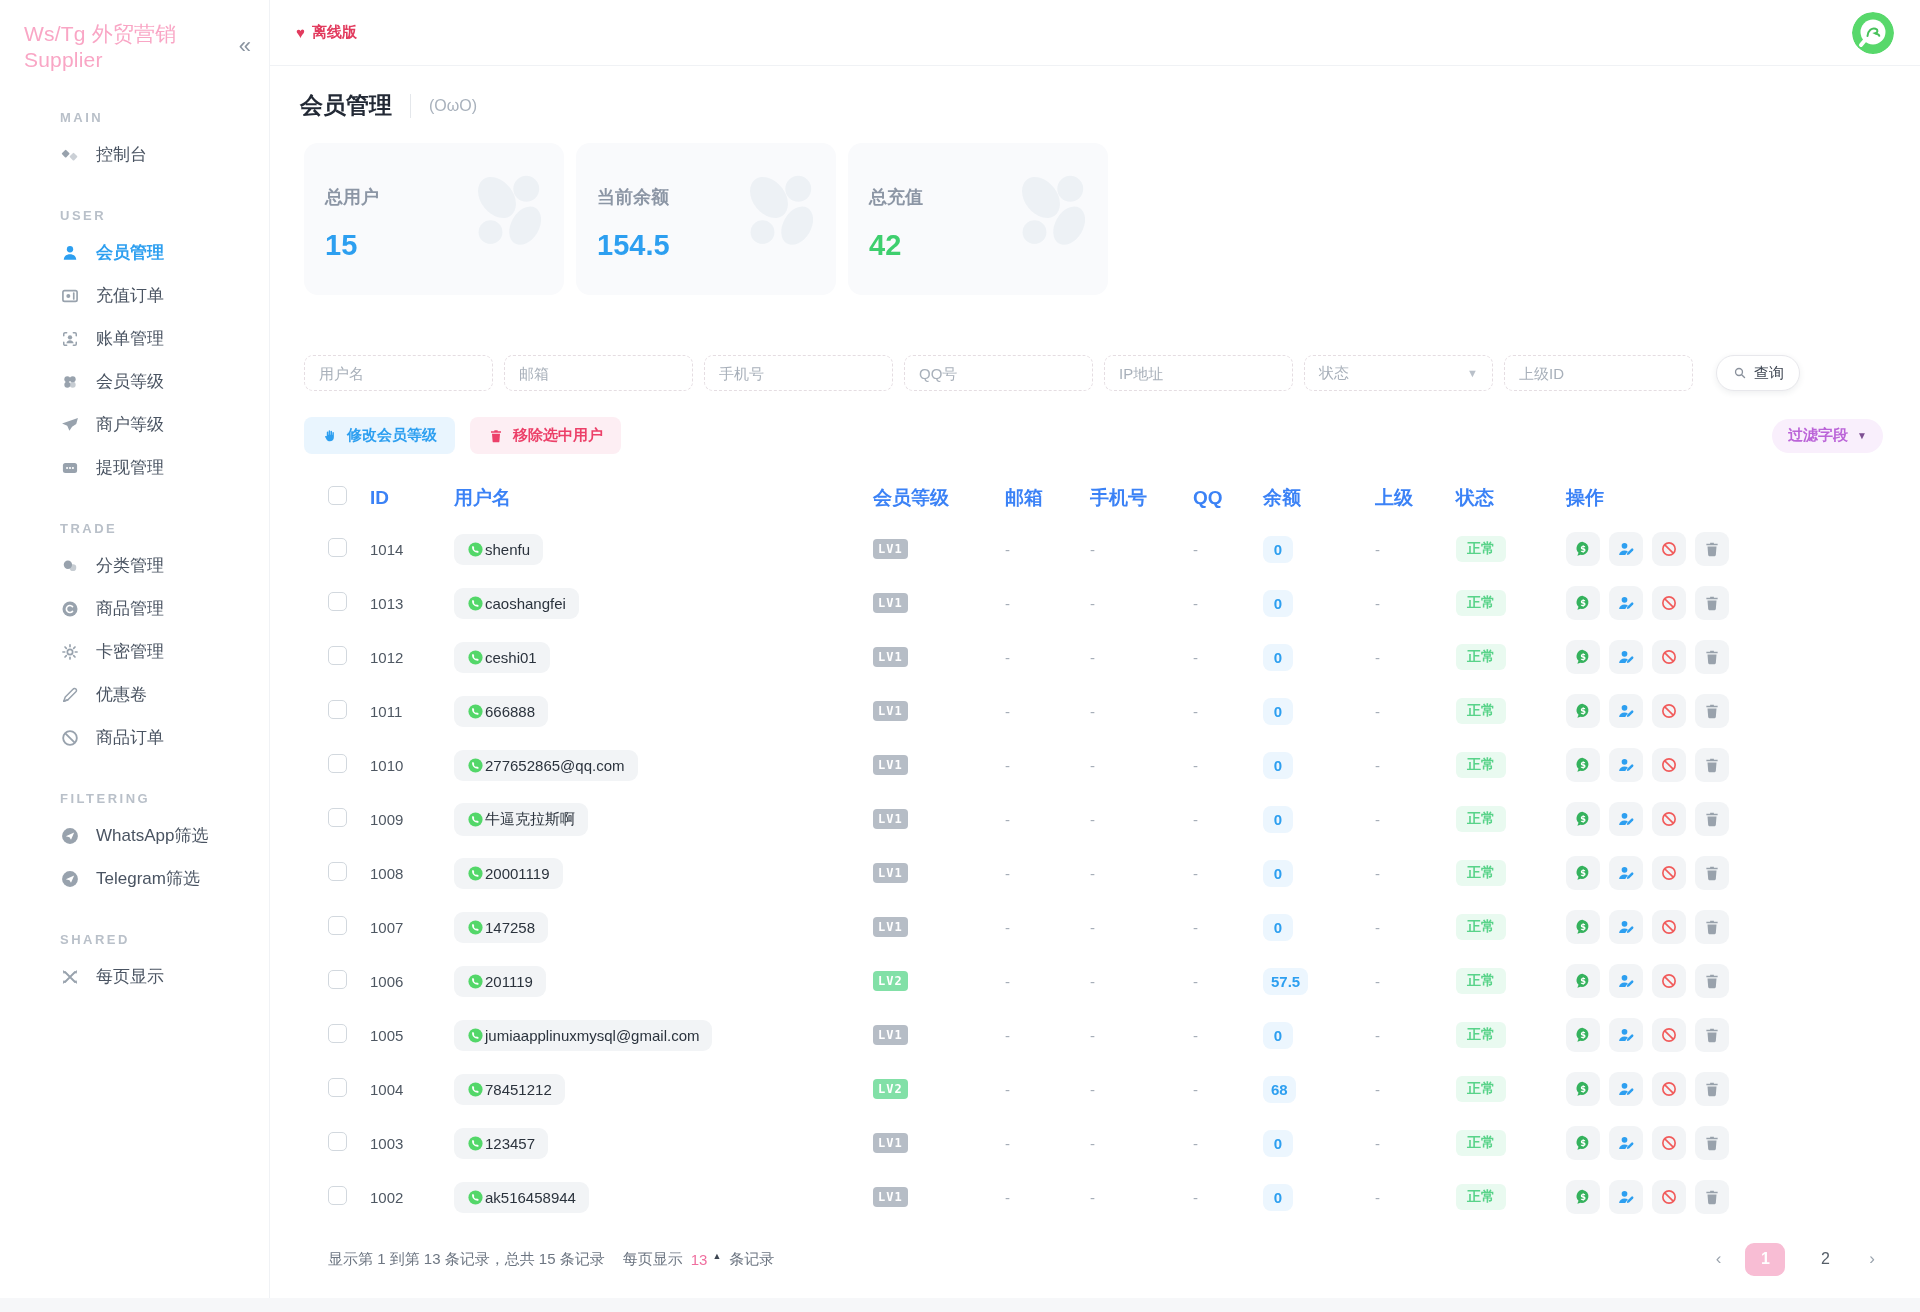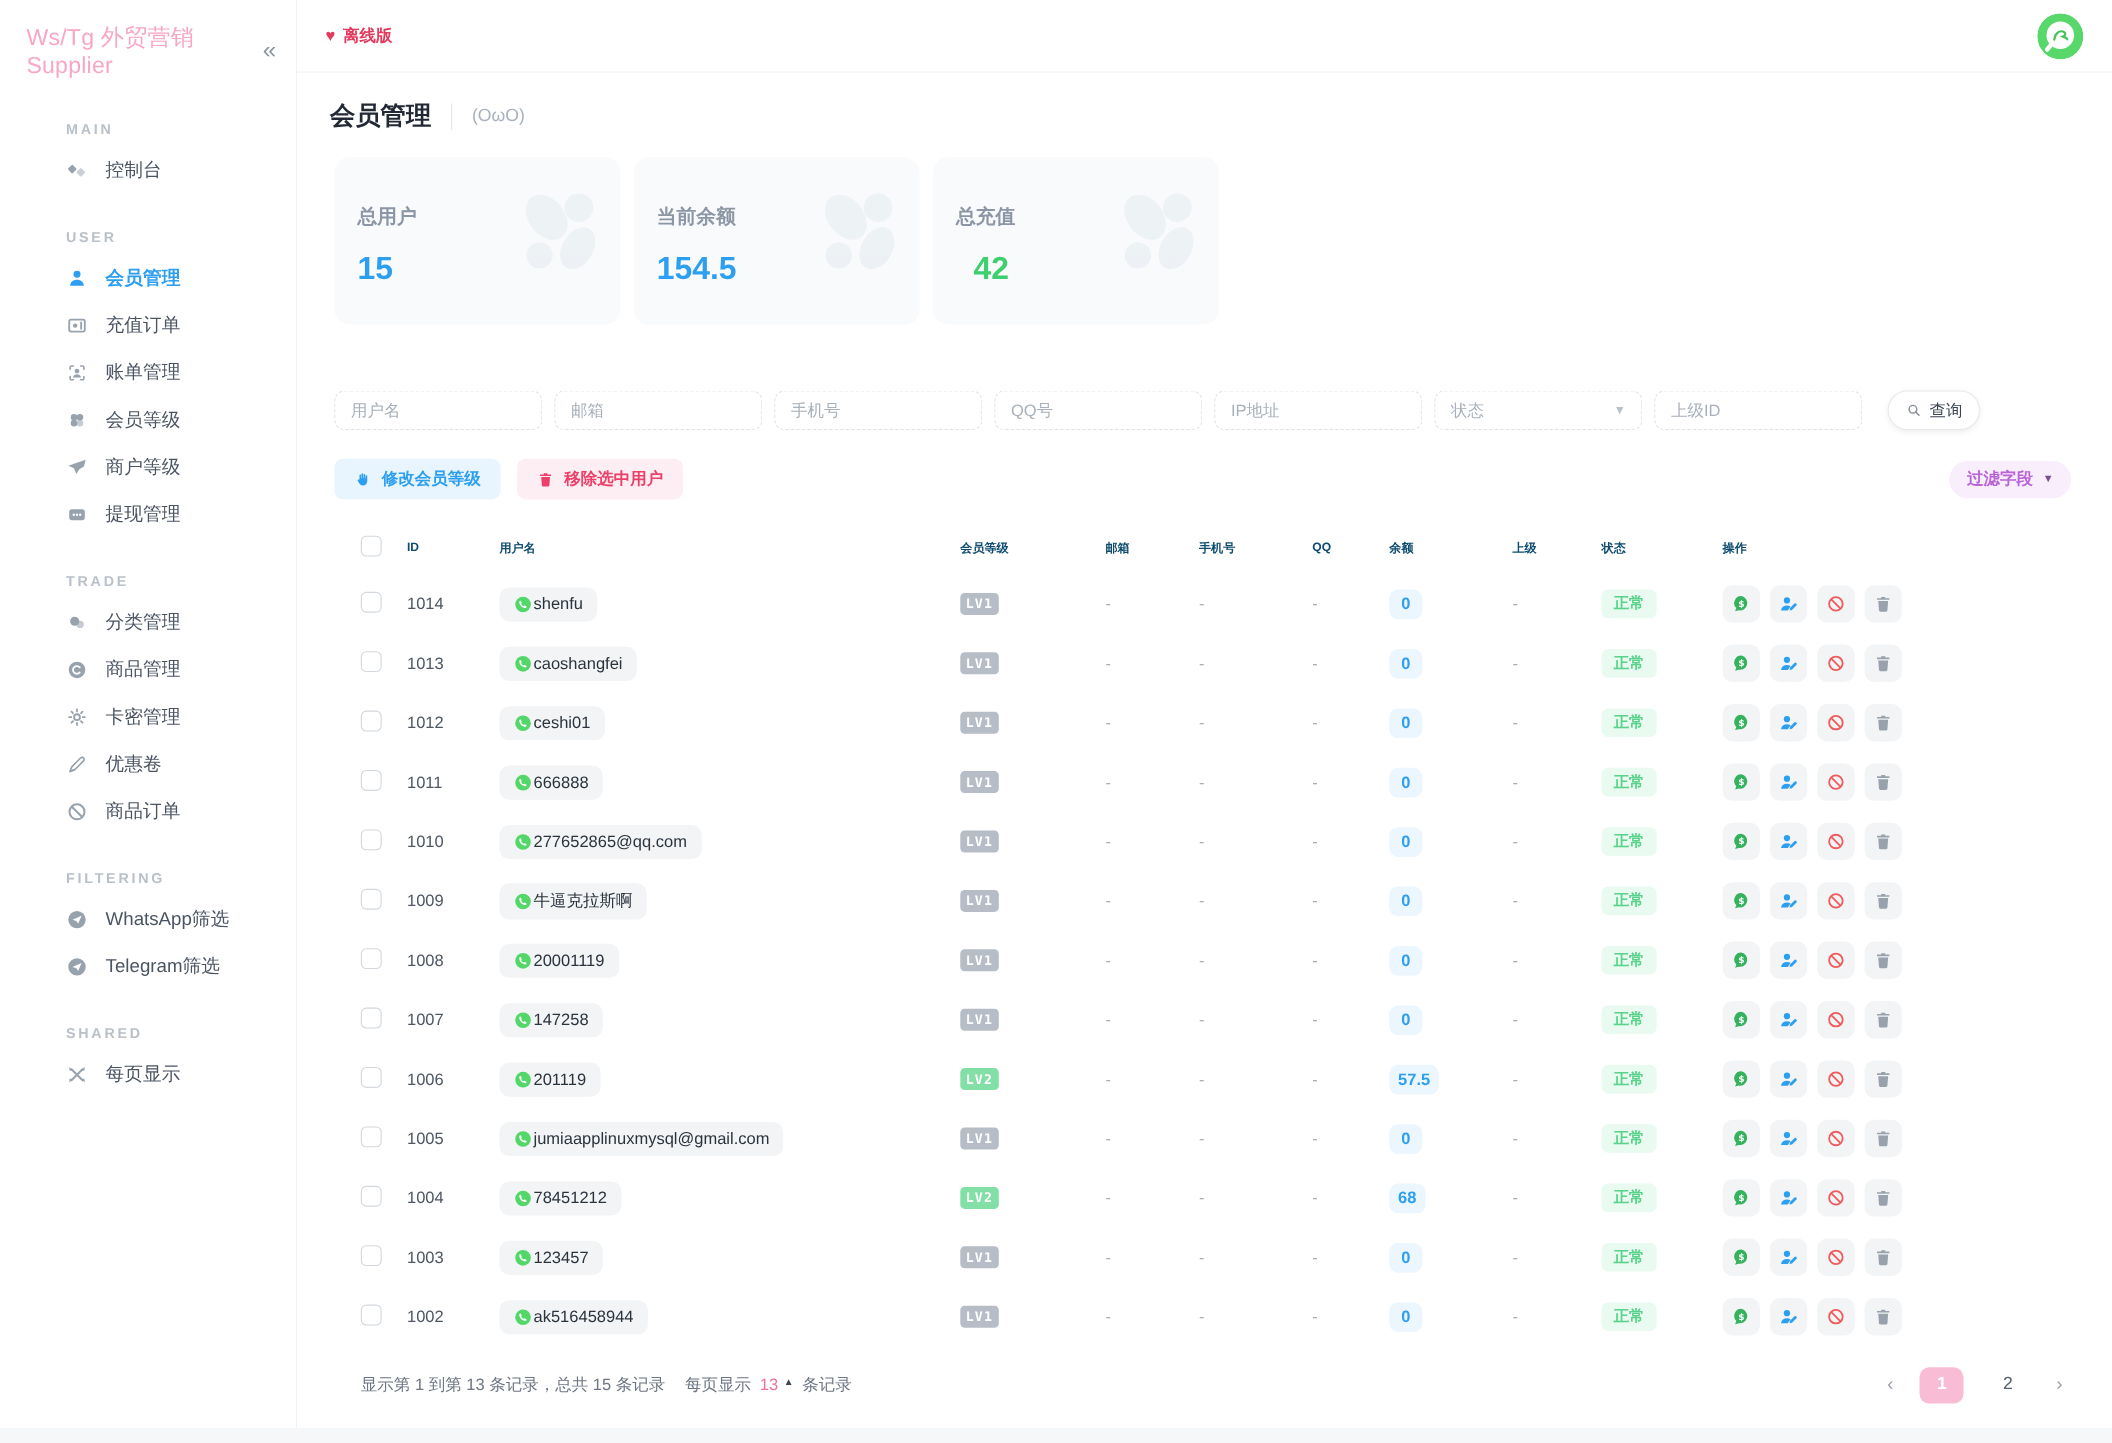--- a/index.html
+++ b/index.html
@@ -40,21 +40,21 @@
   .emoticon { color:#a8b1bc; font-size:16px; }
 
   .content { padding:14px 37px 0 34px; }
 
   
   .stats { display:flex; gap:12px; }
   .stat-card { width:260px; height:152px; background:#f9fafc; border-radius:14px; position:relative; padding:42px 0 0 21px; overflow:hidden; }
   .stat-label { font-size:18px; font-weight:bold; color:#8c96a5; }
   .stat-value { font-size:29px; font-weight:bold; margin-top:20px; }
   .stat-value.blue { color:#2d9ff0; }
-  .stat-value.green { color:#3ecf6e;margin-left:16px; }
+  .stat-value.green { color:#3ecf6e; }
   .stat-watermark { position:absolute; right:2px; top:22px; width:104px; height:104px; opacity:.7; }
 
   
   .filter-row { display:flex; align-items:center; gap:11px; margin-top:60px; }
   .f-input { width:189px; height:36px; border:1px dashed #e5dde2; border-radius:9px; padding:0 14px; font-size:15px; color:#39414d; background:#fff; font-family:inherit; outline:none; }
   .f-input::placeholder { color:#a8b0ba; }
   .f-select { display:flex; align-items:center; justify-content:space-between; cursor:pointer; }
   .sel-ph { color:#a8b0ba; }
   .sel-caret { color:#b9c0c9; font-size:11px; }
   .search-btn { margin-left:12px; height:36px; padding:0 15px; border-radius:18px; border:1px solid #e8e8ec; background:#fff; box-shadow:0 2px 6px rgba(40,50,70,.08); display:flex; align-items:center; gap:6px; font-size:15px; color:#3c4450; cursor:pointer; font-family:inherit; }
@@ -66,21 +66,21 @@
   .bulk-btn + .bulk-btn { margin-left:15px; }
   .btn-blue { background:#e9f5fe; color:#2d9ff0; }
   .btn-pink { background:#fdeef3; color:#ec4069; }
   .bulk-btn .b-icon { width:16px; height:16px; }
   .filter-fields-btn { margin-left:auto; height:34px; padding:0 16px; border:none; border-radius:17px; background:#f9effc; color:#bb64d8; font-size:15px; font-weight:bold; display:flex; align-items:center; gap:9px; cursor:pointer; font-family:inherit; }
   .ff-caret { font-size:10px; color:#7d4f92; }
 
   
   .table { margin-top:20px; }
   .trow { display:grid; grid-template-columns:42px 84px 1fr 132px 85px 103px 70px 112px 81px 110px 297px; align-items:center; padding:0 20px 0 24px; }
-  .thead { height:48px; color:#0c4a6e; font-weight:bold; font-size:11px; }
+  .thead { height:48px; color:#3b82f6; font-weight:bold; font-size:19px; }
   .tr { height:54px; font-size:15px; }
   .cell-id { color:#4e5762; }
   .dash { color:#a6aeb8; }
   .checkbox { display:inline-block; width:19px; height:19px; border:1.5px solid #d2d8de; border-radius:5px; background:#fff; cursor:pointer; }
   .user-pill { display:inline-flex; align-items:center; gap:1px; background:#f2f4f6; border-radius:9px; padding:7px 13px; font-size:15px; color:#2b333d; max-width:100%; }
   .user-pill .wa { width:17px; height:17px; }
   .lv-badge { display:inline-block; min-width:34px; text-align:center; padding:3px 5px; border-radius:4px; color:#fff; font-size:12px; font-weight:bold; letter-spacing:1px; font-family:"DejaVu Sans Mono", monospace; }
   .lv-badge.lv1 { background:#b6bdc6; }
   .lv-badge.lv2 { background:#82e0a7; }
   .balance-pill { display:inline-block; min-width:30px; text-align:center; padding:5px 8px; border-radius:8px; background:#ecf6fe; color:#2d9ff0; font-weight:bold; font-size:15px; }

